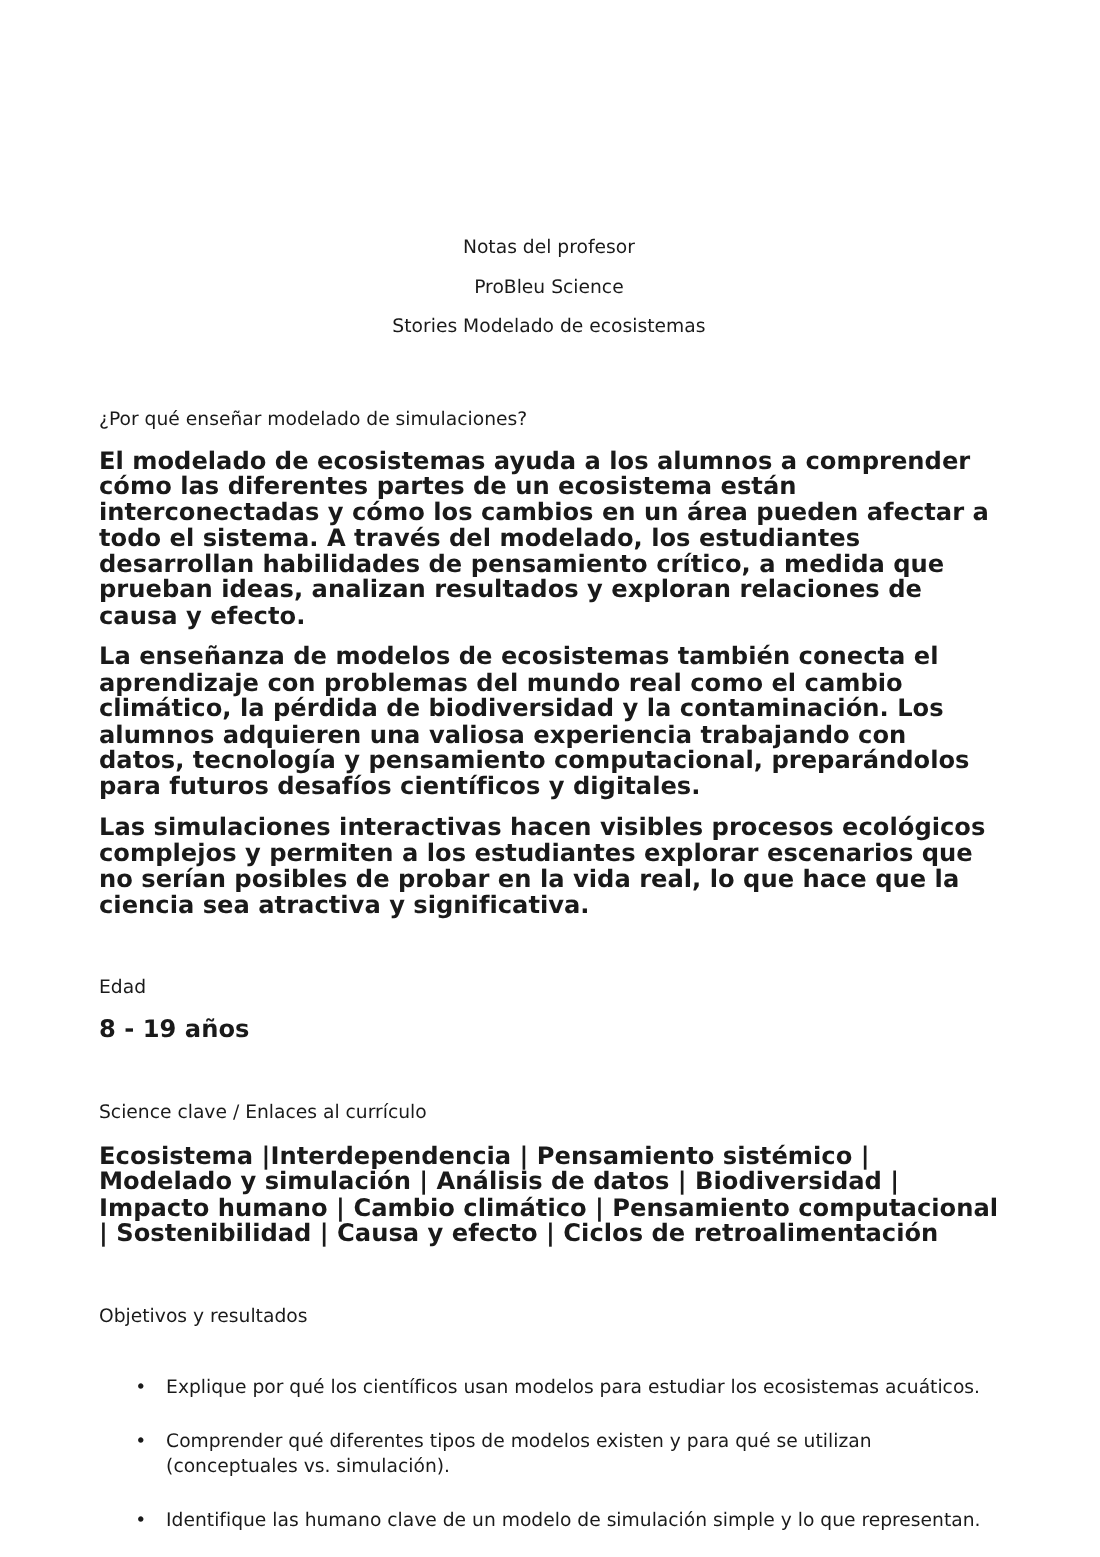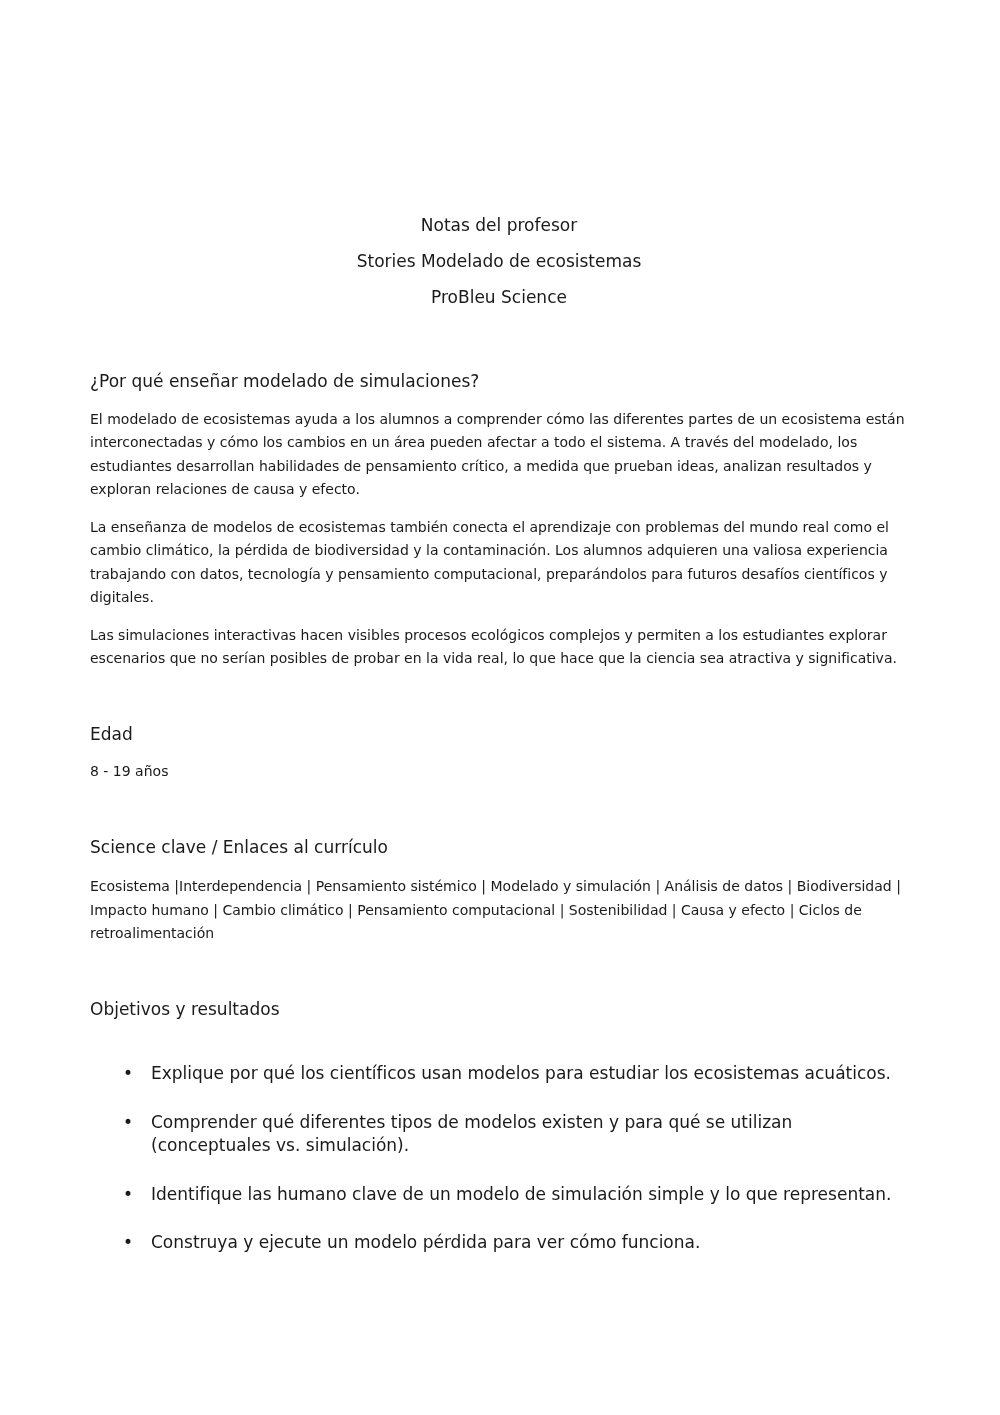--- a/index.html
+++ b/index.html
@@ -40,23 +40,23 @@
     text-align: center;
     font-size: 17px;
     line-height: 36px;
     font-weight: 400;
     color: #1a1a1a;
     white-space: pre;
   }
 
   
   .para {
-    font-size: 14px;
+    font-size: 22px;
     line-height: 23.5px;
-    font-weight: 400;
+    font-weight: 700;
     margin: 0;
     color: #1a1a1a;
   }
 
   .section-heading {
     font-size: 17px;
     line-height: 23.5px;
     font-weight: 400;
     margin: 0;
     color: #1a1a1a;
@@ -96,22 +96,22 @@
   .bullet-text { display: block; margin-top: 25px; }
 </style>
 </head>
 <body>
 
 <div class="page">
   <div class="doc-body">
 
     <div class="header-block">
       <div class="header-line">Notas del profesor</div>
+      <div class="header-line">ProBleu Science</div>
       <div class="header-line">Stories Modelado de ecosistemas</div>
-      <div class="header-line">ProBleu Science</div>
     </div>
 
     <div class="gap-intro"></div>
 
     <div class="section-heading">¿Por qué enseñar modelado de simulaciones?</div>
 
     <div class="gap-small"></div>
 
     <p class="para">El modelado de ecosistemas ayuda a los alumnos a comprender cómo las diferentes partes de un ecosistema están interconectadas y cómo los cambios en un área pueden afectar a todo el sistema. A través del modelado, los estudiantes desarrollan habilidades de pensamiento crítico, a medida que prueban ideas, analizan resultados y exploran relaciones de causa y efecto.</p>
 

